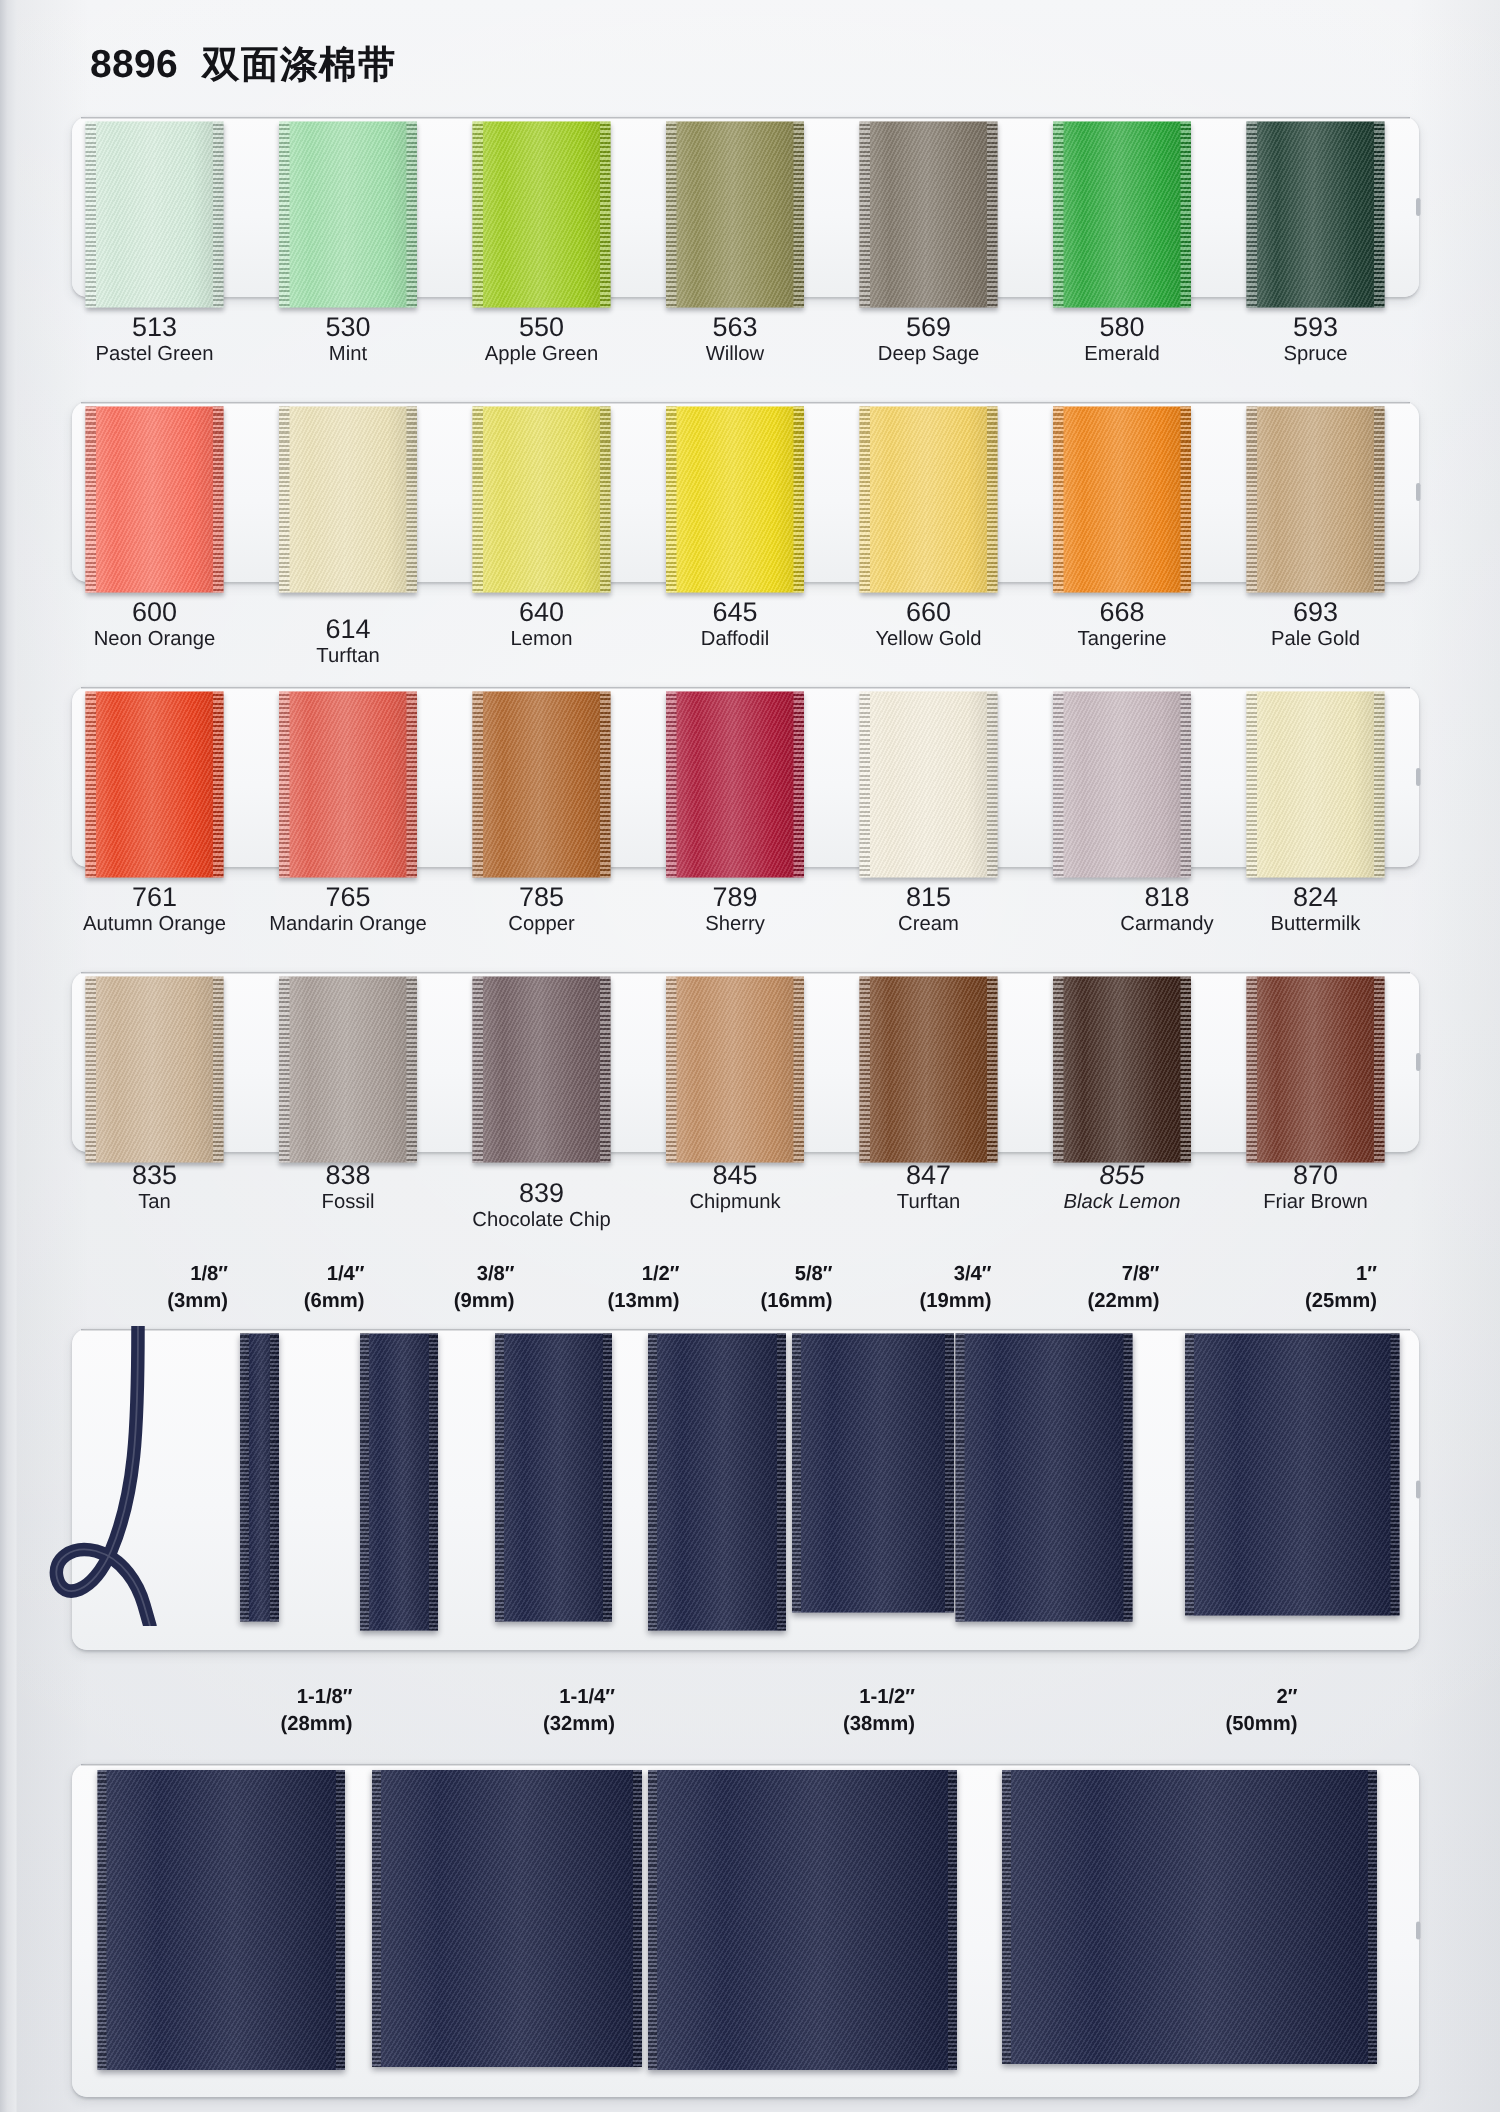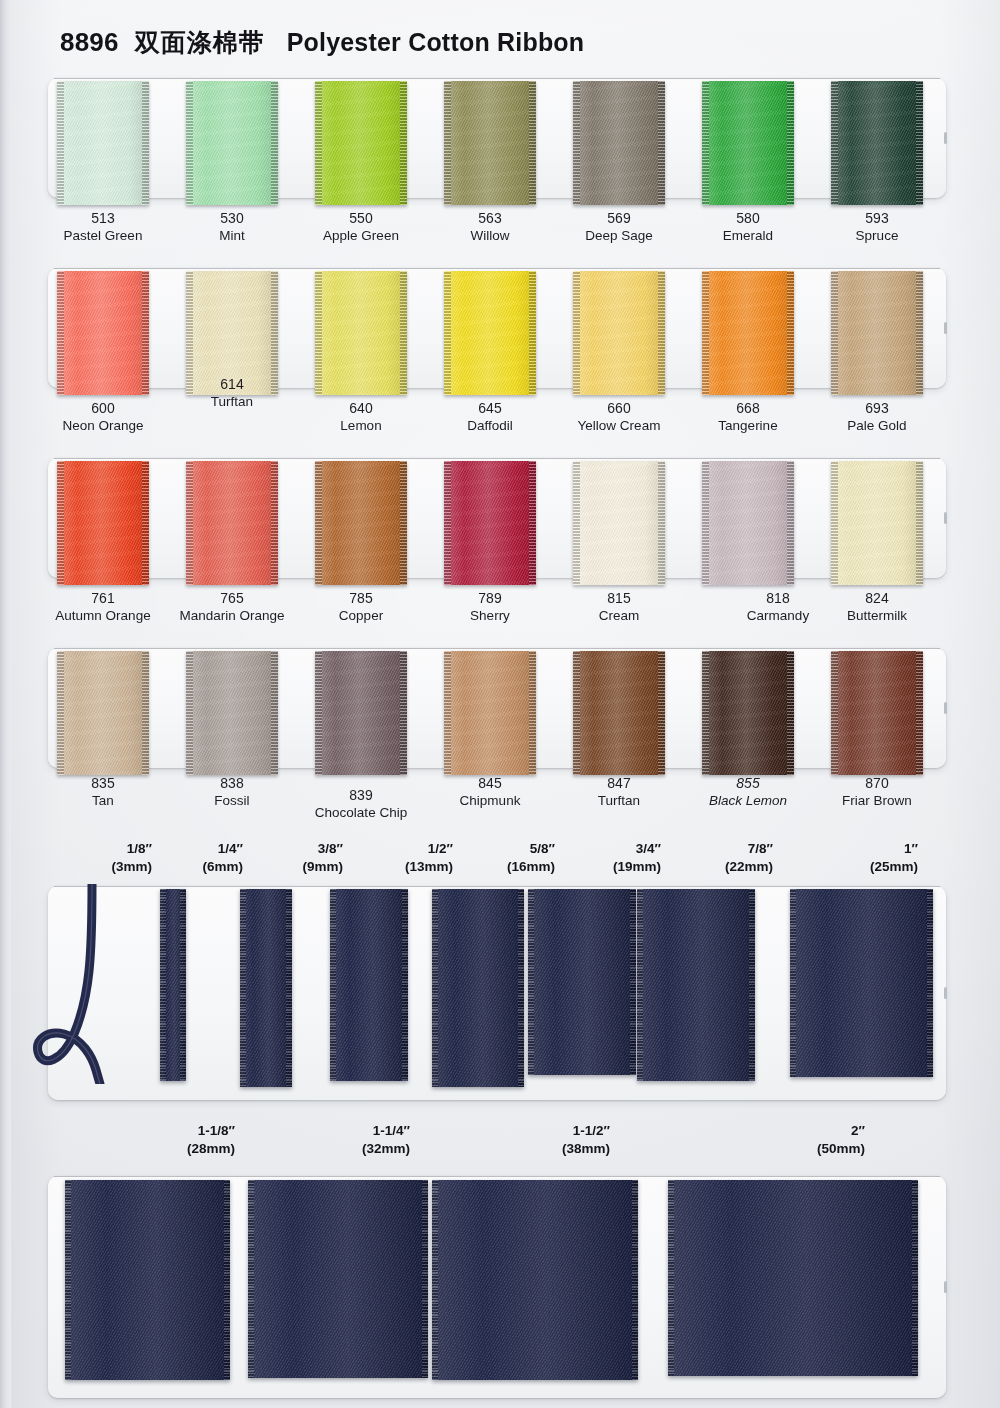--- a/index.html
+++ b/index.html
@@ -74,21 +74,21 @@
     background-image:repeating-linear-gradient(180deg, rgba(255,255,255,.38) 0px, rgba(255,255,255,.38) 1.4px, rgba(0,0,0,.22) 1.4px, rgba(0,0,0,.22) 3px);
   }
   .sw .edgeL{left:0;}
   .sw .edgeR{right:0;}
 
   
   .lab{
     position:absolute;text-align:center;
     font-size:13.5px;line-height:17px;color:#1d1d24;
   }
-  .lab .code{display:block;font-size:14px;}
+  .lab .code{display:block;font-size:18px;}
   .lab .name{display:block;font-size:13.5px;}
 
   
   .wlab{
     position:absolute;text-align:right;
     font-size:13.5px;line-height:18px;color:#14141a;font-weight:bold;
   }
   .wlab .inch{display:block;}
   .wlab .mm{display:block;font-weight:bold;}
 
@@ -119,21 +119,20 @@
 </style>
 </head>
 <body>
 
 <div class="paper"></div>
 <div class="left-spine"></div>
 
 <div class="header">
   <span class="h-code">8896</span>
   <span class="h-cn">双面涤棉带</span>
-  <span class="h-en">Polyester Cotton Ribbon</span>
 </div>
 
 <div id="color-rows">
     <div class="card" style="left: 48px; top: 78px; width: 898px; height: 120px;">
       <div class="topline"></div>
       <div class="notch"></div>
     </div>
     <div class="sw" title="513 Pastel Green" style="left: 57px; top: 81px; width: 92px; height: 124px; background: rgb(212, 236, 219);">
       <div class="face"></div>
       <div class="shine"></div>
@@ -217,21 +216,21 @@
     <div class="lab" style="left: 18px; top: 400px; width: 170px;">
       <span class="code">600</span>
       <span class="name">Neon Orange</span>
     </div>
     <div class="sw" title="614 Chamois" style="left: 186px; top: 271px; width: 92px; height: 124px; background: rgb(236, 226, 184);">
       <div class="face"></div>
       <div class="shine"></div>
       <div class="edgeL"></div>
       <div class="edgeR"></div>
     </div>
-    <div class="lab" style="left: 147px; top: 376px; width: 170px;">
+    <div class="lab" style="left: 147px; top: 411px; width: 170px;">
       <span class="code">614</span>
       <span class="name">Turftan</span>
     </div>
     <div class="sw" title="640 Lemon" style="left: 315px; top: 271px; width: 92px; height: 124px; background: rgb(231, 224, 90);">
       <div class="face"></div>
       <div class="shine"></div>
       <div class="edgeL"></div>
       <div class="edgeR"></div>
     </div>
     <div class="lab" style="left: 276px; top: 400px; width: 170px;">
@@ -249,21 +248,21 @@
       <span class="name">Daffodil</span>
     </div>
     <div class="sw" title="660 Yellow Gold" style="left: 573px; top: 271px; width: 92px; height: 124px; background: rgb(245, 211, 98);">
       <div class="face"></div>
       <div class="shine"></div>
       <div class="edgeL"></div>
       <div class="edgeR"></div>
     </div>
     <div class="lab" style="left: 534px; top: 400px; width: 170px;">
       <span class="code">660</span>
-      <span class="name">Yellow Cream</span>
+      <span class="name">Yellow Gold</span>
     </div>
     <div class="sw" title="668 Tangerine" style="left: 702px; top: 271px; width: 92px; height: 124px; background: rgb(242, 132, 21);">
       <div class="face"></div>
       <div class="shine"></div>
       <div class="edgeL"></div>
       <div class="edgeR"></div>
     </div>
     <div class="lab" style="left: 663px; top: 400px; width: 170px;">
       <span class="code">668</span>
       <span class="name">Tangerine</span>

